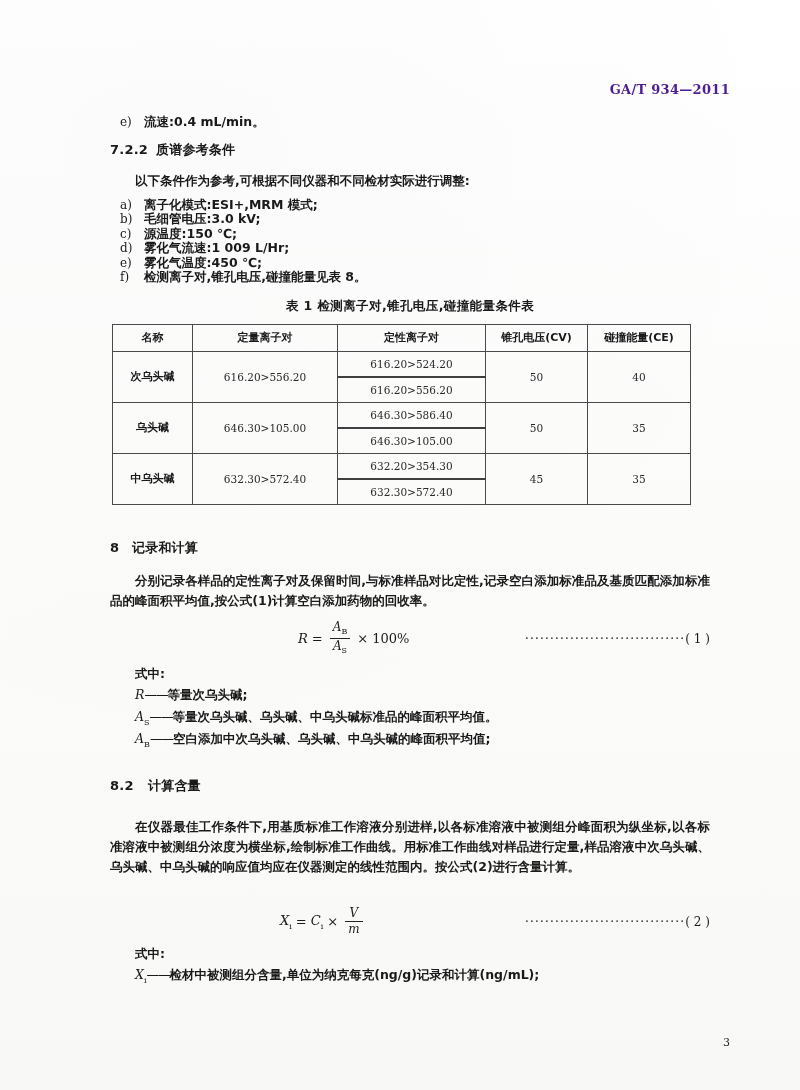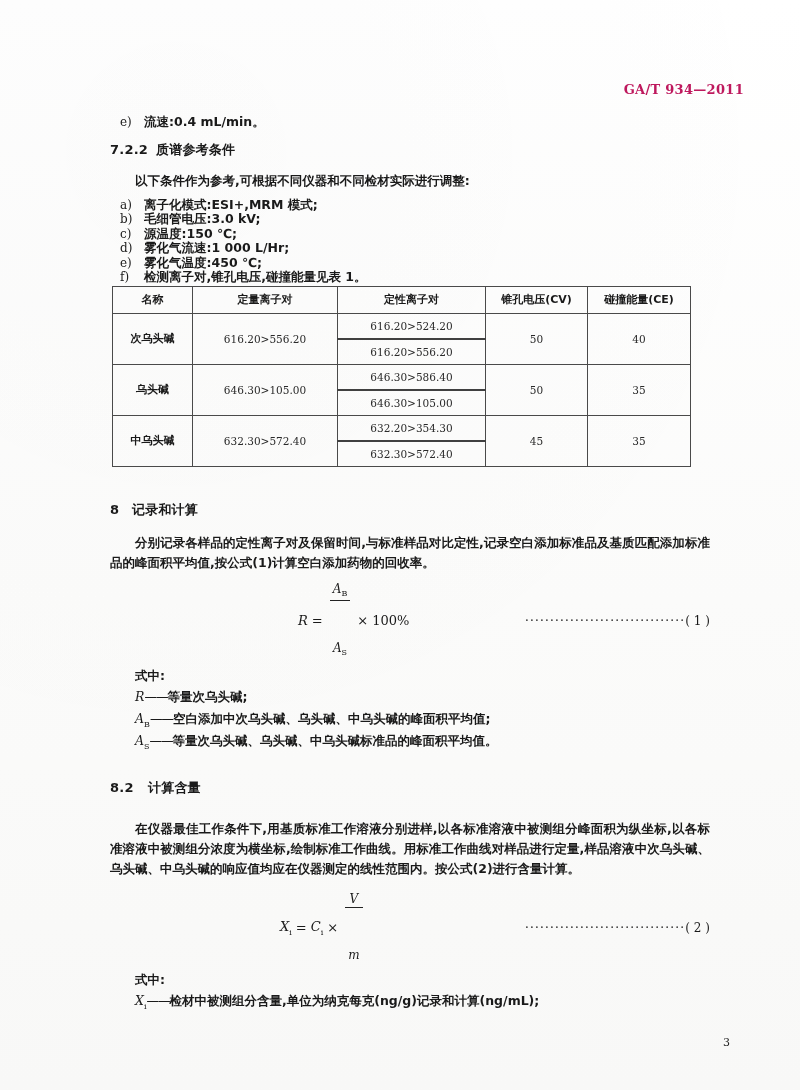--- a/index.html
+++ b/index.html
@@ -39,27 +39,27 @@
     user-select: none;
     pointer-events: none;
     white-space: nowrap;
   }
   .content {
     position: relative;
     z-index: 3;
   }
   .doc-header {
     position: absolute;
-    right: 56px;
+    right: 70px;
     top: 82px;
     font-family: "DejaVu Serif", "Liberation Serif", serif;
     font-weight: bold;
     font-size: 13px;
     letter-spacing: 0.3px;
-    color: #be185d;
+    color: #4c1d95;
   }
   .body-area {
     position: absolute;
     left: 110px;
     top: 110px;
     width: 600px;
   }
   .list-item {
     display: flex;
     font-size: 12.5px;
@@ -154,21 +154,20 @@
     align-items: center;
     white-space: nowrap;
   }
   .frac {
     display: inline-flex;
     flex-direction: column;
     vertical-align: middle;
     text-align: center;
     margin: 0 3px;
     line-height: 1.05;
-    gap: 40px;
   }
   .frac .num-p { border-bottom: 1px solid #222; padding: 0 3px 1px 3px; font-size: 12px; }
   .frac .den-p { padding: 1px 3px 0 3px; font-size: 12px; }
   .eq-tag {
     margin-left: auto;
     font-size: 12px;
     letter-spacing: 0px;
     white-space: nowrap;
     font-family: "DejaVu Serif", "Liberation Serif", serif;
   }
@@ -236,32 +235,33 @@
         <div class="list-item">
           <span class="li-marker">b)</span>
           <span class="li-text">毛细管电压:3.0 kV;</span>
         </div>
         <div class="list-item">
           <span class="li-marker">c)</span>
           <span class="li-text">源温度:150 ℃;</span>
         </div>
         <div class="list-item">
           <span class="li-marker">d)</span>
-          <span class="li-text">雾化气流速:1 000 L/Hr;</span>
+          <span class="li-text">雾化气流速:1 009 L/Hr;</span>
         </div>
         <div class="list-item">
           <span class="li-marker">e)</span>
           <span class="li-text">雾化气温度:450 ℃;</span>
         </div>
         <div class="list-item">
           <span class="li-marker">f)</span>
-          <span class="li-text">检测离子对,锥孔电压,碰撞能量见表 1。</span>
-        </div>
-      </div>
-
+          <span class="li-text">检测离子对,锥孔电压,碰撞能量见表 8。</span>
+        </div>
+      </div>
+
+      <div class="tbl-caption">表 1  检测离子对,锥孔电压,碰撞能量条件表</div>
 
       <table class="data">
         <colgroup>
           <col style="width:80px">
           <col style="width:145px">
           <col style="width:148px">
           <col style="width:102px">
           <col style="width:103px">
         </colgroup>
         <thead>
@@ -333,35 +333,35 @@
         </div>
       </div>
 
       <div class="where-label">式中:</div>
 
       <div class="def-line">
         <span class="def-sym"><i>R</i><sub></sub><span class="def-dash">——</span></span>
         <span>等量次乌头碱;</span>
       </div>
       <div class="def-line">
+        <span class="def-sym"><i>A</i><sub>S</sub><span class="def-dash">—— </span></span>
+        <span>等量次乌头碱、乌头碱、中乌头碱标准品的峰面积平均值。</span>
+      </div>
+      <div class="def-line">
         <span class="def-sym"><i>A</i><sub>B</sub><span class="def-dash">——</span></span>
         <span>空白添加中次乌头碱、乌头碱、中乌头碱的峰面积平均值;</span>
       </div>
-      <div class="def-line">
-        <span class="def-sym"><i>A</i><sub>S</sub><span class="def-dash">—— </span></span>
-        <span>等量次乌头碱、乌头碱、中乌头碱标准品的峰面积平均值。</span>
-      </div>
 
       <div class="clause-head" style="margin-top:26px;">
         <span class="num" style="min-width:38px;">8.2</span><span>计算含量</span>
       </div>
 
       <div class="para indent" style="margin-top:22px;">在仪器最佳工作条件下,用基质标准工作溶液分别进样,以各标准溶液中被测组分峰面积为纵坐标,以各标准溶液中被测组分浓度为横坐标,绘制标准工作曲线。用标准工作曲线对样品进行定量,样品溶液中次乌头碱、乌头碱、中乌头碱的响应值均应在仪器测定的线性范围内。按公式(2)进行含量计算。</div>
 
-      <div class="formula-row" style="margin-top:14px;">
+      <div class="formula-row" style="margin-top:30px;">
         <div class="formula-body" style="margin-left:170px;">
           <span><i>X</i><sub>i</sub></span>
           <span style="margin:0 4px;">=</span>
           <span><i>C</i><sub>i</sub></span>
           <span style="margin:0 4px;">×</span>
           <span class="frac">
             <span class="num-p"><i>V</i></span>
             <span class="den-p"><i>m</i></span>
           </span>
         </div>

